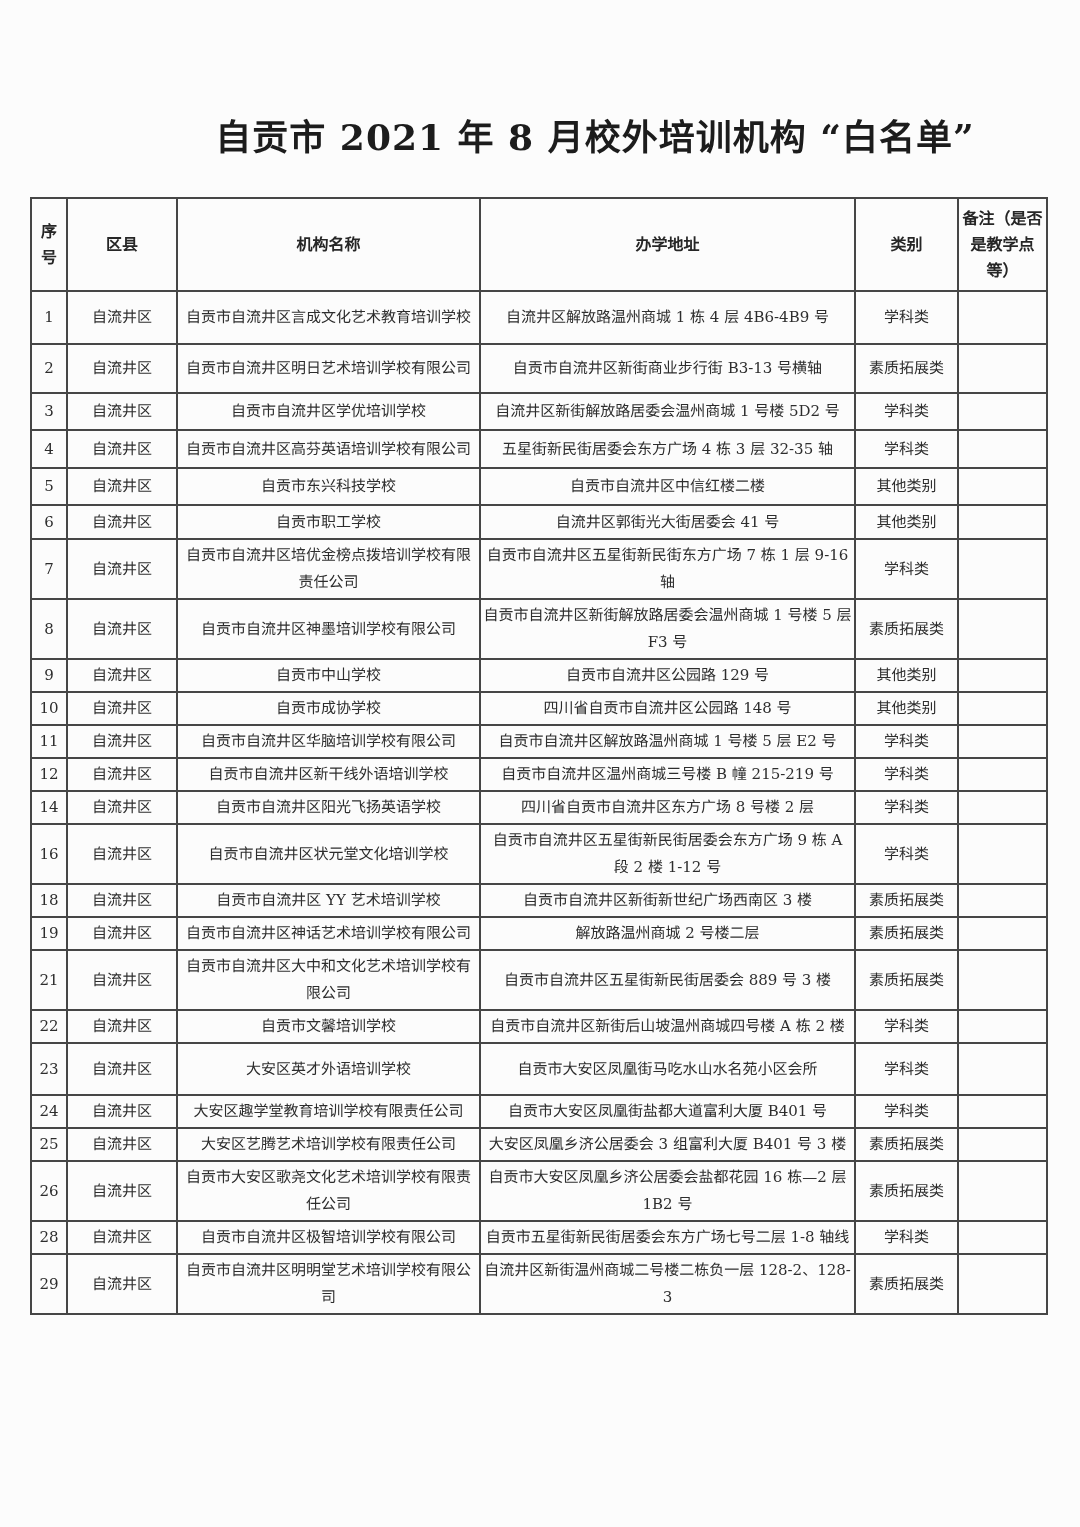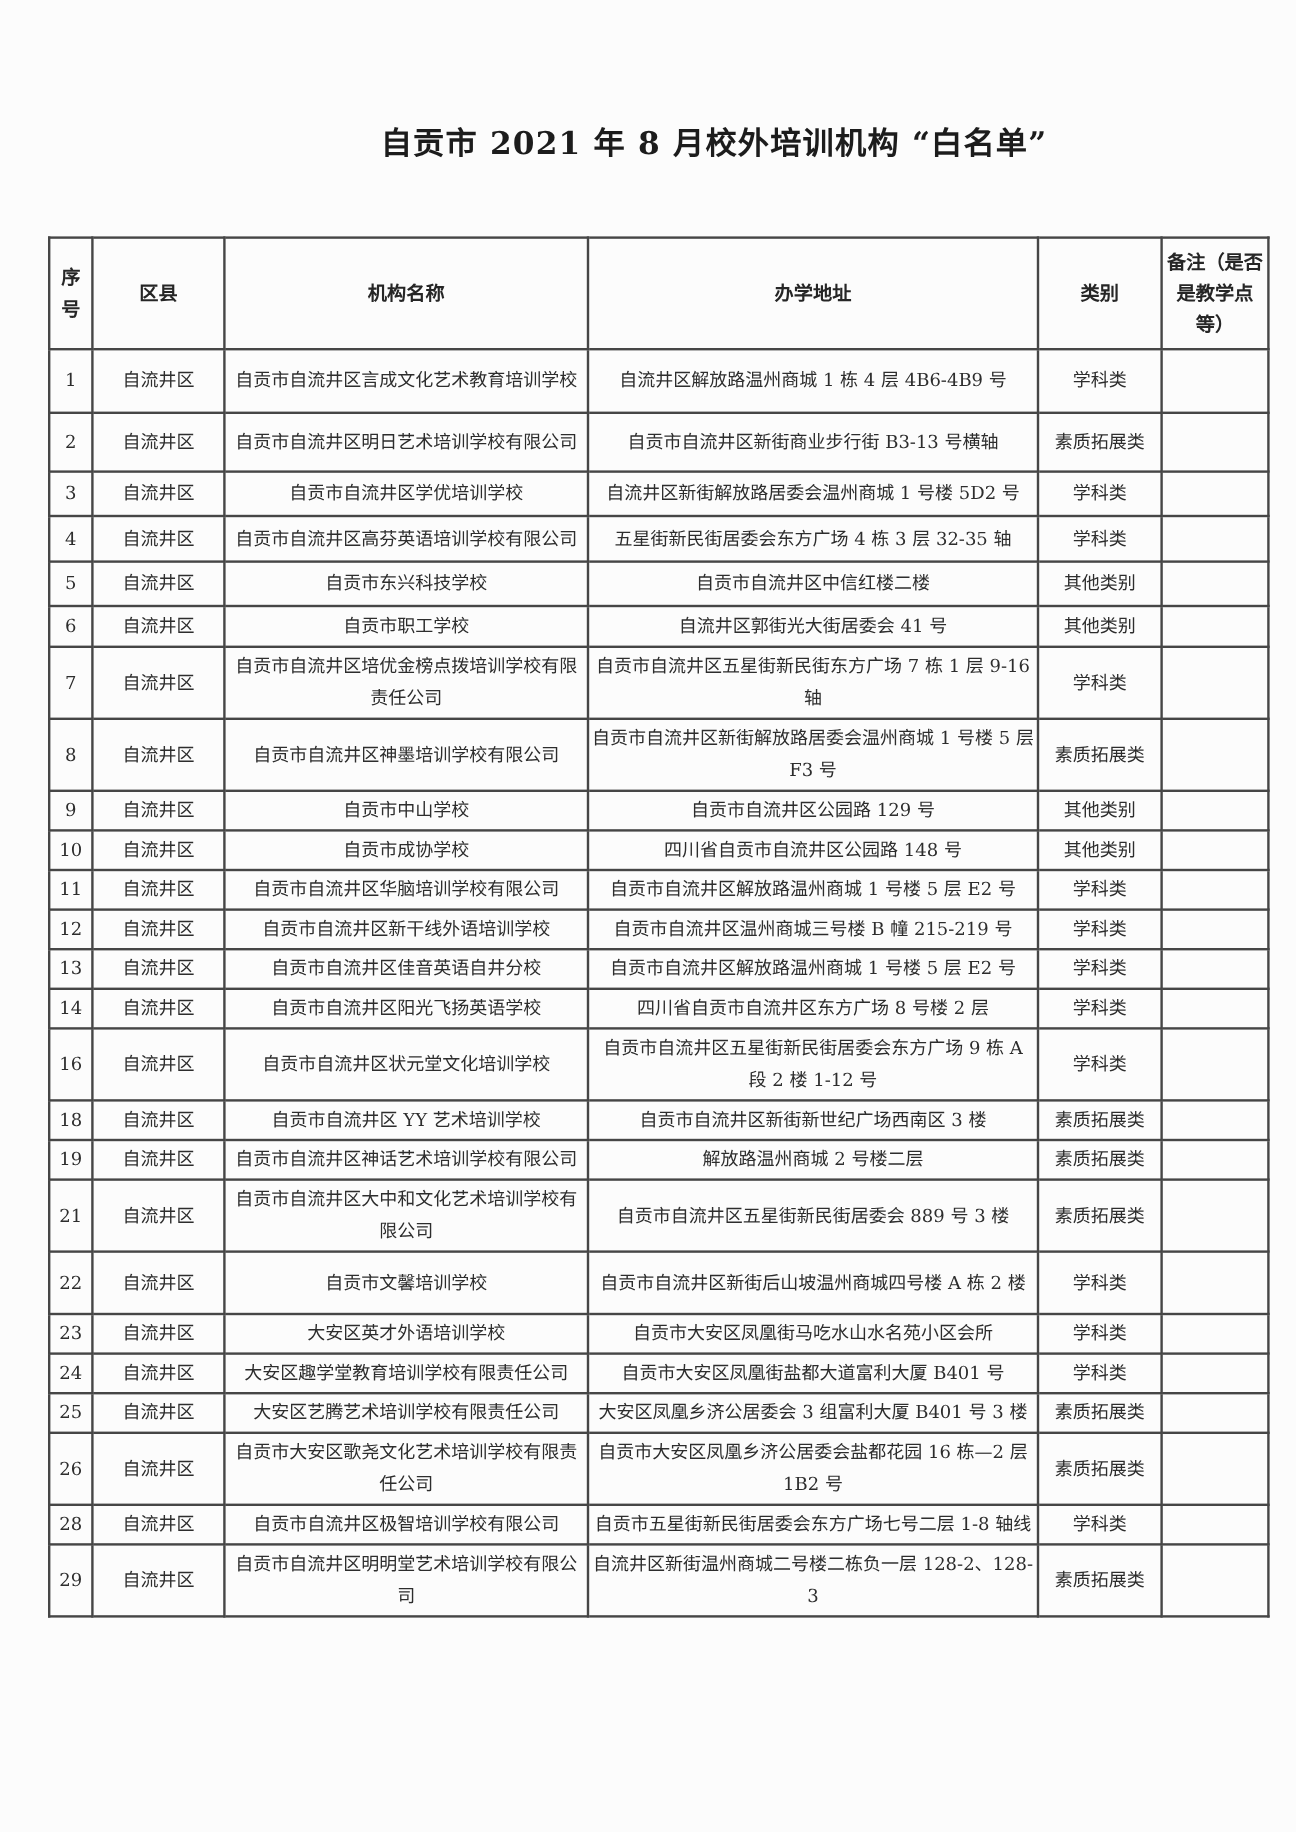--- a/index.html
+++ b/index.html
@@ -10,33 +10,33 @@
   body {
     width: 1080px;
     height: 1527px;
     background: #fcfcfc;
     font-family: "DejaVu Serif", "Liberation Serif", serif;
     color: #2d2d2d;
     position: relative;
     overflow: hidden;
   }
   .page-title {
-    margin: 2px;
+    margin: 12px;
     padding-top: 96px;
     padding-left: 110px;
     text-align: center;
-    font-size: 26px;
+    font-size: 36px;
     font-weight: bold;
     color: #1c1c1c;
     letter-spacing: 1px;
     white-space: nowrap;
   }
   .whitelist-table {
     position: absolute;
-    left: 40px;
+    left: 30px;
     top: 197px;
     width: 1016px;
     border-collapse: collapse;
     table-layout: fixed;
     font-size: 15px;
     color: #2d2d2d;
   }
   .whitelist-table th,
   .whitelist-table td {
     border: 2px solid #464646;
@@ -184,28 +184,20 @@
   </tr>
       <tr>
     <td>12</td>
     <td>自流井区</td>
     <td>自贡市自流井区新干线外语培训学校</td>
     <td>自贡市自流井区温州商城三号楼 B 幢 215-219 号</td>
     <td>学科类</td>
     <td></td>
   </tr>
       <tr>
-    <td>13</td>
-    <td>自流井区</td>
-    <td>自贡市自流井区佳音英语自井分校</td>
-    <td>自贡市自流井区解放路温州商城 1 号楼 5 层 E2 号</td>
-    <td>学科类</td>
-    <td></td>
-  </tr>
-      <tr>
     <td>14</td>
     <td>自流井区</td>
     <td>自贡市自流井区阳光飞扬英语学校</td>
     <td>四川省自贡市自流井区东方广场 8 号楼 2 层</td>
     <td>学科类</td>
     <td></td>
   </tr>
       <tr>
     <td>16</td>
     <td>自流井区</td>

